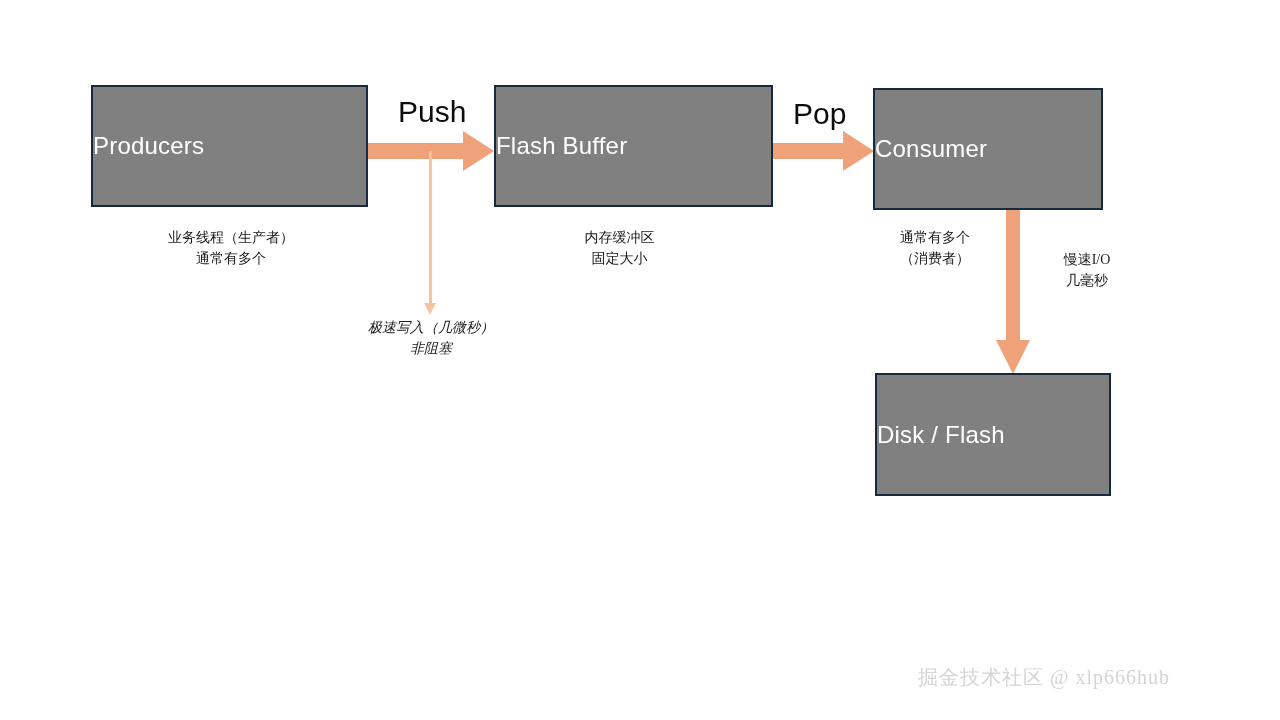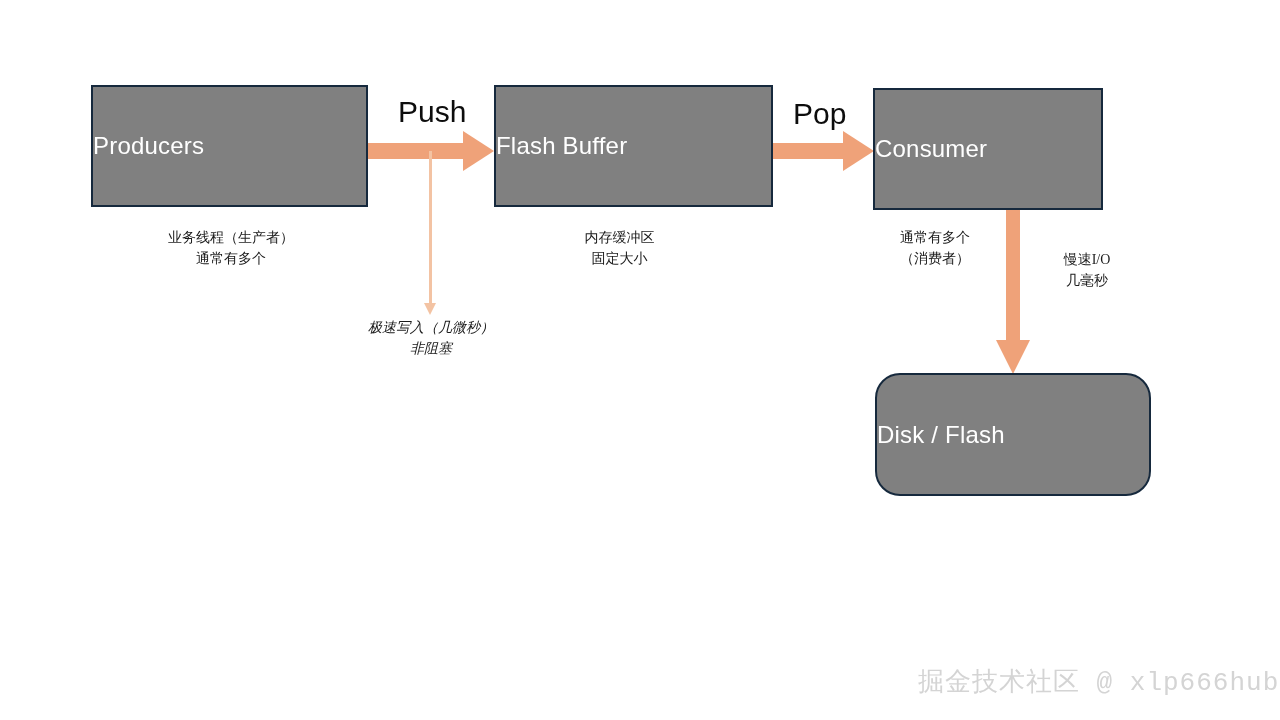--- a/index.html
+++ b/index.html
@@ -24,21 +24,21 @@
     font-family:"Liberation Sans","DejaVu Sans",sans-serif;
     font-weight:400;
     letter-spacing:0.2px;
     line-height:1;
     white-space:nowrap;
   }
 
   #node-producers  {left:91px; top:85px;  width:277px; height:122px;}
   #node-ringbuffer {left:494px;top:85px;  width:279px; height:122px;}
   #node-consumer   {left:873px;top:88px;  width:230px; height:122px;}
-  #node-disk       {left:875px;top:373px; width:276px; height:123px;border-radius:25px;}
+  #node-disk       {left:875px;top:373px; width:236px; height:123px;}
 
   .edge-label{
     position:absolute;
     color:#0d0d0d;
     font-size:30px;
     font-family:"Liberation Sans","DejaVu Sans",sans-serif;
     white-space:nowrap;
     line-height:1;
   }
   #label-push{left:398px;top:97px;}
@@ -59,22 +59,22 @@
   #annot-mutex   {left:292px;top:468px; width:278px;}
   #annot-consumer{left:860px;top:228px; width:150px; text-align:center;}
   #annot-slowio  {left:1022px;top:250px;width:130px; text-align:center;}
 
   svg#arrows{position:absolute;left:0;top:0;width:1280px;height:720px;}
 
   #watermark{
     position:absolute;
     left:918px;top:664px;
     color:#d4d4d4;
-    font-size:26px;
-    font-family:Liberation Mono, monospace;
+    font-size:20px;
+    font-family:Liberation Serif, serif;
     letter-spacing:1px;
     white-space:nowrap;
   }
 </style>
 </head>
 <body>
 
 <div id="canvas">
 
   <svg id="arrows" viewBox="0 0 1280 720" xmlns="http://www.w3.org/2000/svg">

